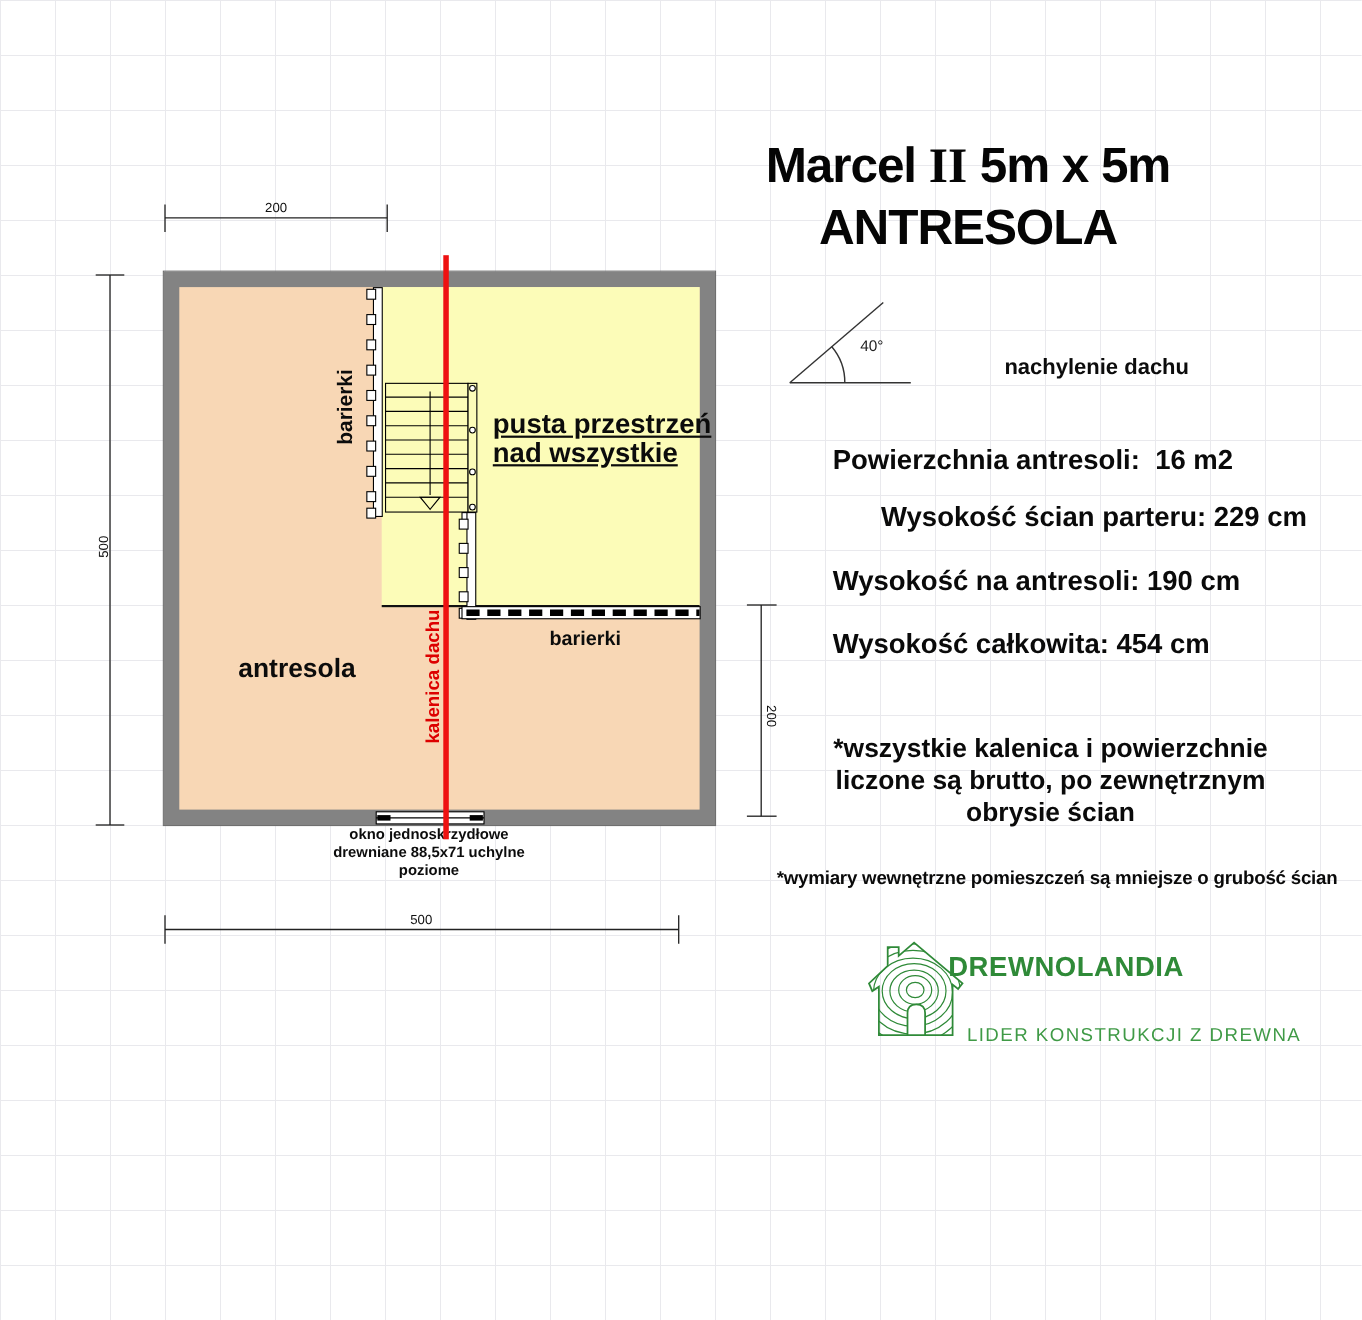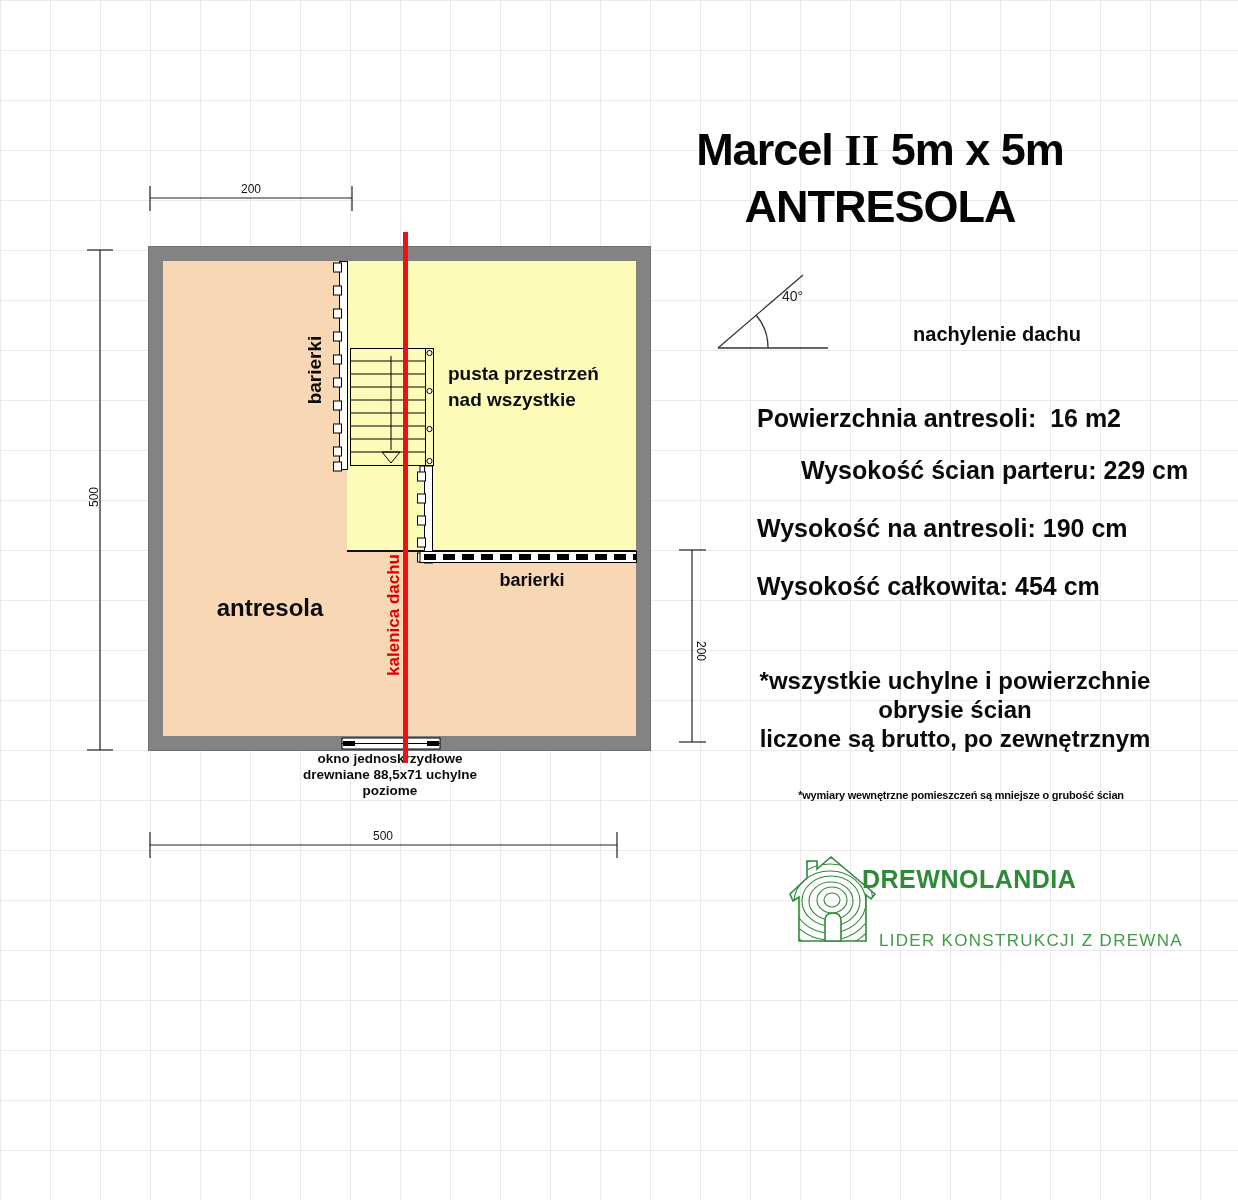--- a/index.html
+++ b/index.html
@@ -21,21 +21,21 @@
   .floor { left:163px; top:261px; width:473px; height:475px; background:#f8d7b5; z-index:1; }
   .void  { left:347px; top:261px; width:289px; height:291px; background:#fcfcb8; border-bottom:2px solid #111; z-index:1; }
 
   svg.linework { left:0; top:0; z-index:2; pointer-events:none; }
 
   .label { z-index:3; }
   .title { left:640px; width:480px; font-weight:700; font-size:45px; letter-spacing:-1px; color:#050505; line-height:52px; }
   .roman { font-family:"Liberation Serif", serif; letter-spacing:0; }
   .spec  { left:757px; font-weight:700; font-size:25px; color:#0a0a0a; }
   .note1 { left:688px; top:666px; width:534px; font-weight:700; font-size:24px; line-height:29px; color:#0a0a0a; }
-  .note2 { left:688px; top:789px; width:546px; font-weight:700; font-size:11px; letter-spacing:-0.2px; color:#0a0a0a; }
+  .note2 { left:688px; top:789px; width:546px; font-weight:700; font-size:17px; letter-spacing:-0.2px; color:#0a0a0a; }
 
   .rot-ccw { transform:translate(-50%,-50%) rotate(-90deg); transform-origin:center; white-space:nowrap; }
   .rot-cw  { transform:translate(-50%,-50%) rotate(90deg);  transform-origin:center; white-space:nowrap; }
 
   .dim { font-size:12px; color:#111; z-index:3; }
 
   .ridge-line { left:403px; top:232px; width:5px; height:531px; background:#ee1111; z-index:4; }
   .ridge-text { left:394px; top:615px; font-weight:700; font-size:17px; color:#dd0000; z-index:3; }
 
   .logo-name    { left:862px; top:865px; font-weight:700; font-size:25px; letter-spacing:0.5px; color:#2f8a38; z-index:3; }
@@ -150,39 +150,39 @@
     </g>
   </svg>
 
   <div class="abs ridge-line"></div>
 
   <div class="abs label title c" style="top:124px;">
     <span class="pre">Marcel </span><span class="roman">II</span><span class="pre"> 5m x 5m</span>
   </div>
   <div class="abs label title c" style="top:181px;">ANTRESOLA</div>
 
-  <div class="abs label" style="left:782px; top:288px; font-size:14px; color:#222;">40°</div>
+  <div class="abs label" style="left:782px; top:306px; font-size:14px; color:#222;">40°</div>
   <div class="abs label b c" style="left:880px; top:323px; width:234px; font-size:20px;">nachylenie dachu</div>
 
   <div class="abs label spec pre" style="top:404px;">Powierzchnia antresoli:  16 m2</div>
   <div class="abs label spec pre" style="top:456px;margin-left:44px;">Wysokość ścian parteru: 229 cm</div>
   <div class="abs label spec pre" style="top:514px;">Wysokość na antresoli: 190 cm</div>
   <div class="abs label spec pre" style="top:572px;">Wysokość całkowita: 454 cm</div>
 
   <div class="abs label note1 c">
-    <div>*wszystkie uchylne i powierzchnie</div>
+    <div>*wszystkie kalenica i powierzchnie</div>
+    <div>liczone są brutto, po zewnętrznym</div>
     <div>obrysie ścian</div>
-    <div>liczone są brutto, po zewnętrznym</div>
   </div>
   <div class="abs label note2 c">*wymiary wewnętrzne pomieszczeń są mniejsze o grubość ścian</div>
 
   <div class="abs label b c" style="left:120px; top:593px; width:300px; font-size:24px; line-height:29px;">
     <div>antresola</div>
   </div>
-  <div class="abs label b" style="left:448px; top:361px; font-size:19px; line-height:26px;">
+  <div class="abs label b" style="left:448px; top:373px; font-size:25px; line-height:26px;text-decoration:underline;">
     <div>pusta przestrzeń</div>
     <div>nad wszystkie</div>
   </div>
   <div class="abs label b rot-ccw" style="left:315px; top:370px; font-size:19px;">barierki</div>
   <div class="abs label b c" style="left:482px; top:570px; width:100px; font-size:18px;">barierki</div>
   <div class="abs ridge-text rot-ccw">kalenica dachu</div>
 
   <div class="abs label b c" style="left:295px; top:751px; width:190px; font-size:13.5px; line-height:16px;">
     <div>okno jednoskrzydłowe</div>
     <div>drewniane 88,5x71 uchylne</div>

